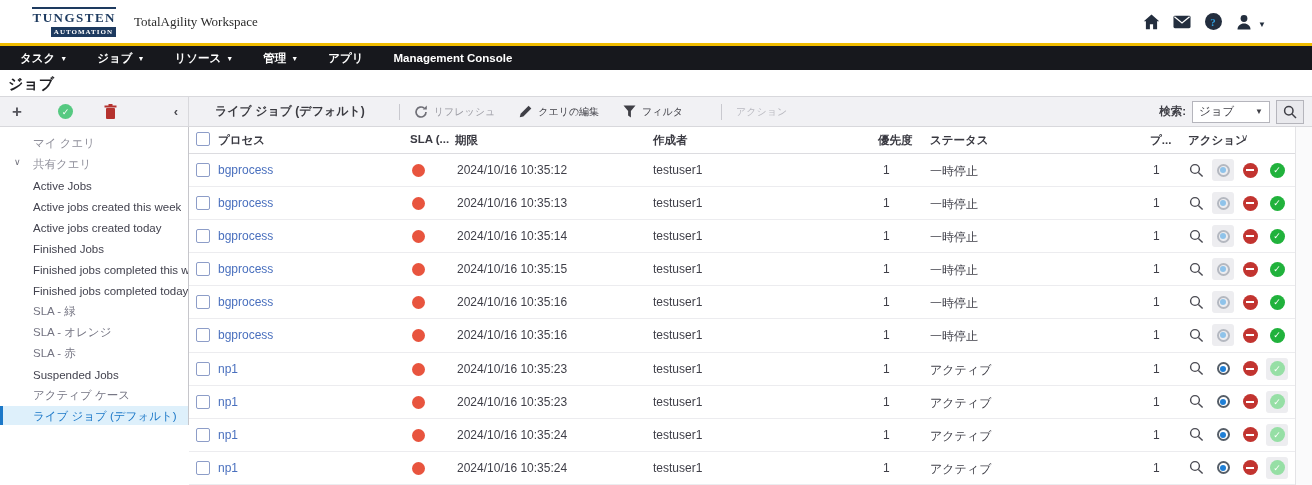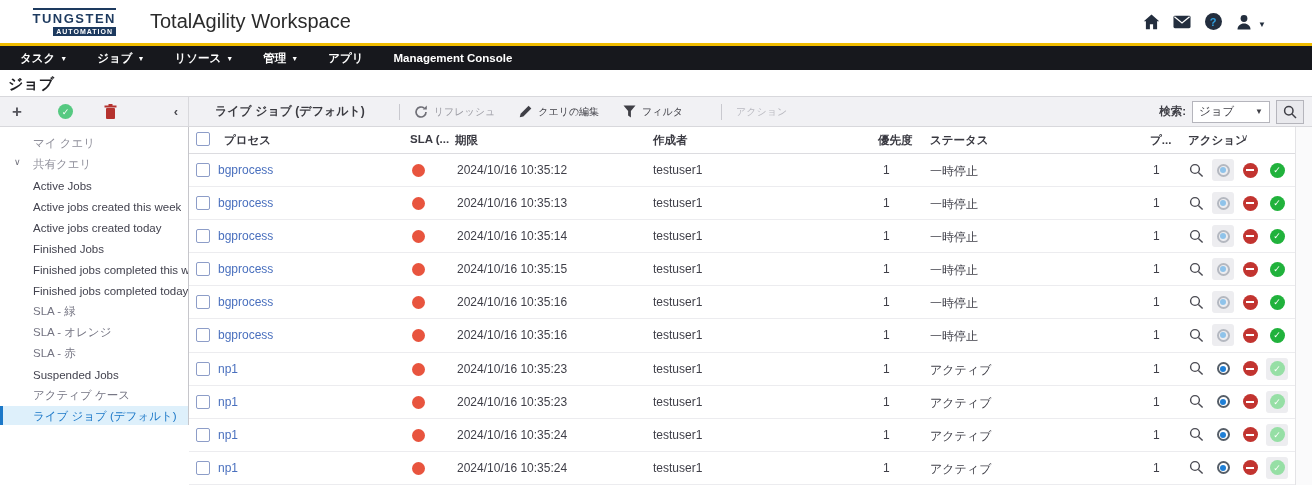--- a/index.html
+++ b/index.html
@@ -1,26 +1,26 @@
 <!DOCTYPE html>
 <html><head>
 <meta charset="utf-8">
 <style>
   * { margin:0; padding:0; box-sizing:border-box; }
   html,body { width:1312px; height:485px; overflow:hidden; background:#fff;
     font-family:"Liberation Sans","DejaVu Sans",sans-serif; }
 
   
-  .topbar { height:43px; display:flex; align-items:center; background:#fff; padding-left:20px; }
+  .topbar { height:43px; display:flex; align-items:center; background:#fff; padding-left:20px;font-family:Liberation Serif, serif; }
   .logo { width:96px; display:flex; flex-direction:column; align-items:flex-end; }
   .logo-top { font-size:13px; font-weight:bold; color:#1d3a5f; letter-spacing:1.5px;
     border-top:2px solid #1d3a5f; padding-top:1px; }
   .logo-bottom { background:#1d3a5f; color:#fff; font-size:7px; font-weight:bold;
     letter-spacing:1px; padding:1px 3px; margin-top:1px; }
-  .app-title { font-size:20px; color:#2b2b2b; margin-left:34px; }
+  .app-title { font-size:13px; color:#2b2b2b; margin-left:18px; }
   .top-icons { margin-left:auto; display:flex; align-items:center; gap:13px; padding-right:46px; }
   .ticon { width:18px; height:18px; display:flex; align-items:center; justify-content:center; cursor:pointer; }
   .help-circle { width:17px; height:17px; border-radius:50%; background:#232e3e; color:#2f9fe0;
     font-size:11px; font-weight:bold; display:flex; align-items:center; justify-content:center; }
   .user-caret { font-size:8px; color:#232e3e; margin-left:-8px; margin-top:6px; }
 
   
   .navbar { height:27px; background:#17181d; border-top:3px solid #f0bc00;
     display:flex; align-items:center; padding-left:20px; gap:30px; }
   .nav-item { color:#fff; font-size:11.5px; font-weight:bold; display:flex; align-items:center;
@@ -317,21 +317,21 @@
 
     <div class="side-item muted">
 
       <span class="side-label">一時停止されたジョブ</span>
     </div>
   </aside>
 
   <section class="table-area">
     <div class="thead">
       <span class="cb"></span>
-      <span class="th" style="left:35px">プロセス</span>
+      <span class="th" style="left:29px">プロセス</span>
       <span class="th" style="left:221px">SLA (...</span>
       <span class="th" style="left:266px">期限</span>
       <span class="th" style="left:464px">作成者</span>
       <span class="th" style="left:689px">優先度</span>
       <span class="th" style="left:741px">ステータス</span>
       <span class="th" style="left:961px">プ...</span>
       <span class="th" style="left:999px">アクション</span>
       <span class="thead-chevron">∨</span>
     </div>
     <div class="tbody">

